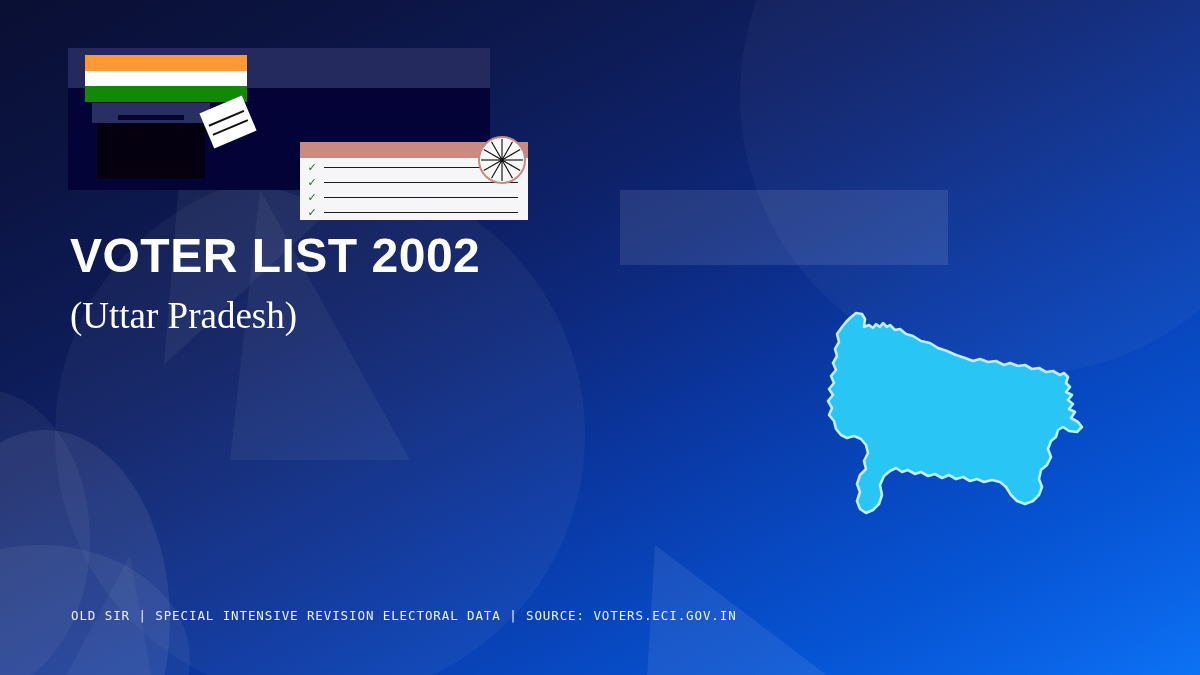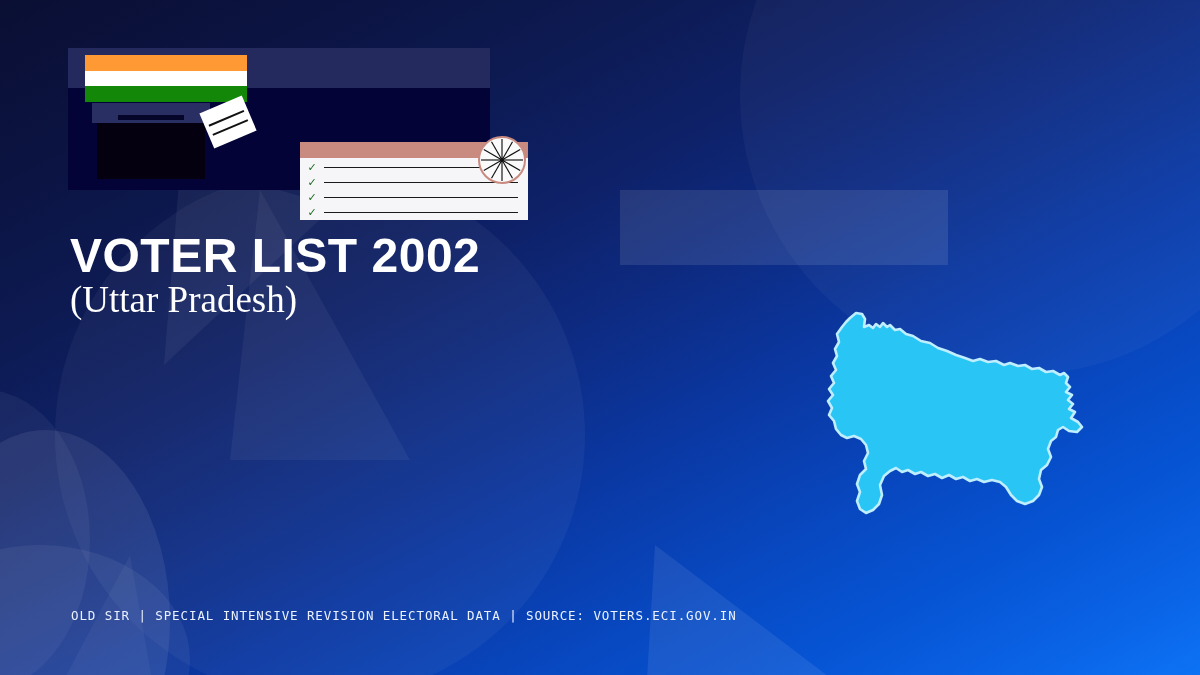--- a/index.html
+++ b/index.html
@@ -225,21 +225,21 @@
     margin-top:22px;
     font-family:"Liberation Sans", sans-serif;
     font-weight:bold;
     font-size:48px;
     line-height:1.02;
     color:#ffffff;
     letter-spacing:0.5px;
     white-space:nowrap;
   }
   #state {
-    margin-top:0;
+    margin-top:16px;
     font-family:"Liberation Serif", serif;
     font-size:37px;
     line-height:1.05;
     color:#ffffff;
     white-space:nowrap;
   }
 
   
   #footer {
     position:absolute;

